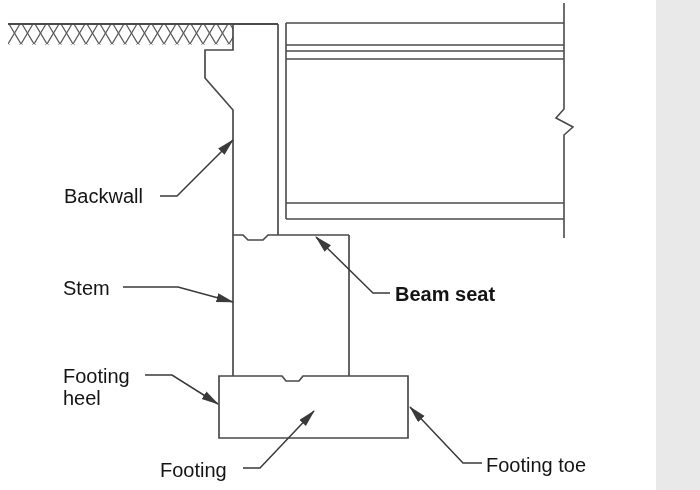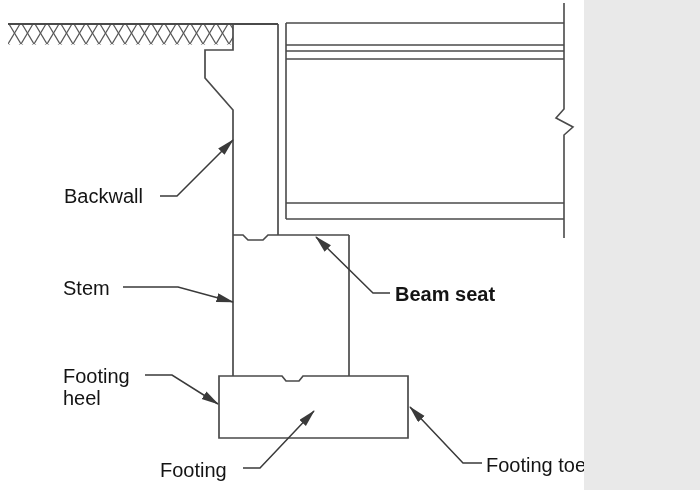--- a/index.html
+++ b/index.html
@@ -4,21 +4,21 @@
 <style>
   :root{
     --bg:#ffffff;
     --line:#4a4a4a;
     --leader:#3a3a3a;
     --txt:#141414;
   }
   html,body{margin:0;padding:0;background:#e9e9e9;}
   .canvas{
     position:relative;
-    width:584px;height:490px;
+    width:656px;height:490px;
     background:var(--bg);
     overflow:hidden;
     font-family:"Liberation Sans", sans-serif;
   }
   svg{display:block;width:700px;height:490px;}
   .structure{fill:none;stroke:var(--line);stroke-width:1.7;stroke-linejoin:miter;stroke-linecap:butt;}
   .girderline{fill:none;stroke:var(--line);stroke-width:1.6;}
   .hatchline{stroke:#565656;stroke-width:1.2;}
   .groundline{stroke:var(--line);stroke-width:1.8;}
   .leader{fill:none;stroke:var(--leader);stroke-width:1.5;stroke-linejoin:miter;}

